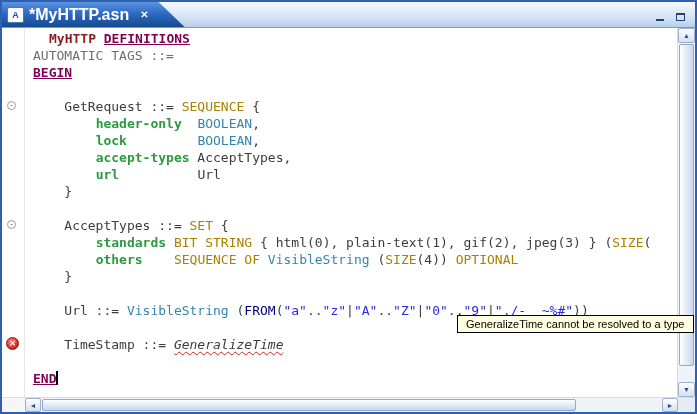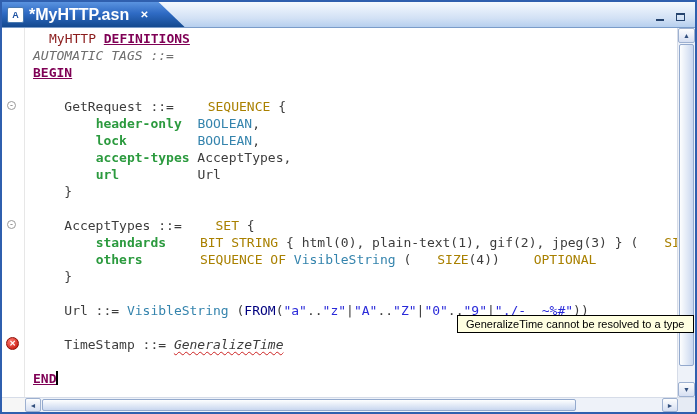--- a/index.html
+++ b/index.html
@@ -46,25 +46,25 @@
     background:radial-gradient(circle at 35% 30%,#f2655a 20%,#cf241a 75%);
     border:1px solid #8e1008;box-sizing:border-box;
     color:#fff;font-size:8px;font-weight:bold;text-align:center;line-height:11px;
   }
   .code{
     flex:1;min-width:0;overflow:hidden;padding:2px 0 0 8px;
     font-family:"DejaVu Sans Mono","Liberation Mono",monospace;
     font-size:13px;line-height:17px;white-space:pre;
   }
   .line{height:17px;white-space:pre;}
-  .t-module{color:var(--module);font-weight:normal;padding-left:16px;}
+  .t-module{color:var(--module);font-weight:bold;padding-left:16px;}
   .t-kw{color:var(--keyword);font-weight:bold;text-decoration:underline;}
   .t-plain{color:var(--plain);}
-  .t-gray{color:var(--gray);font-style:italic;}
-  .t-tkw{color:var(--type-keyword);margin-left:26px;}
+  .t-gray{color:var(--gray);}
+  .t-tkw{color:var(--type-keyword);}
   .t-builtin{color:var(--builtin-type);}
   .t-field{color:var(--field);font-weight:bold;}
   .t-str{color:var(--string);}
   .t-from{color:var(--from-keyword);font-weight:normal;}
   .t-err{
     color:var(--plain);
     text-decoration-line:underline;text-decoration-style:wavy;
     text-decoration-color:var(--error-underline,#cc2222);
     text-decoration-thickness:1px;text-underline-offset:2px;font-style:italic;
   }

